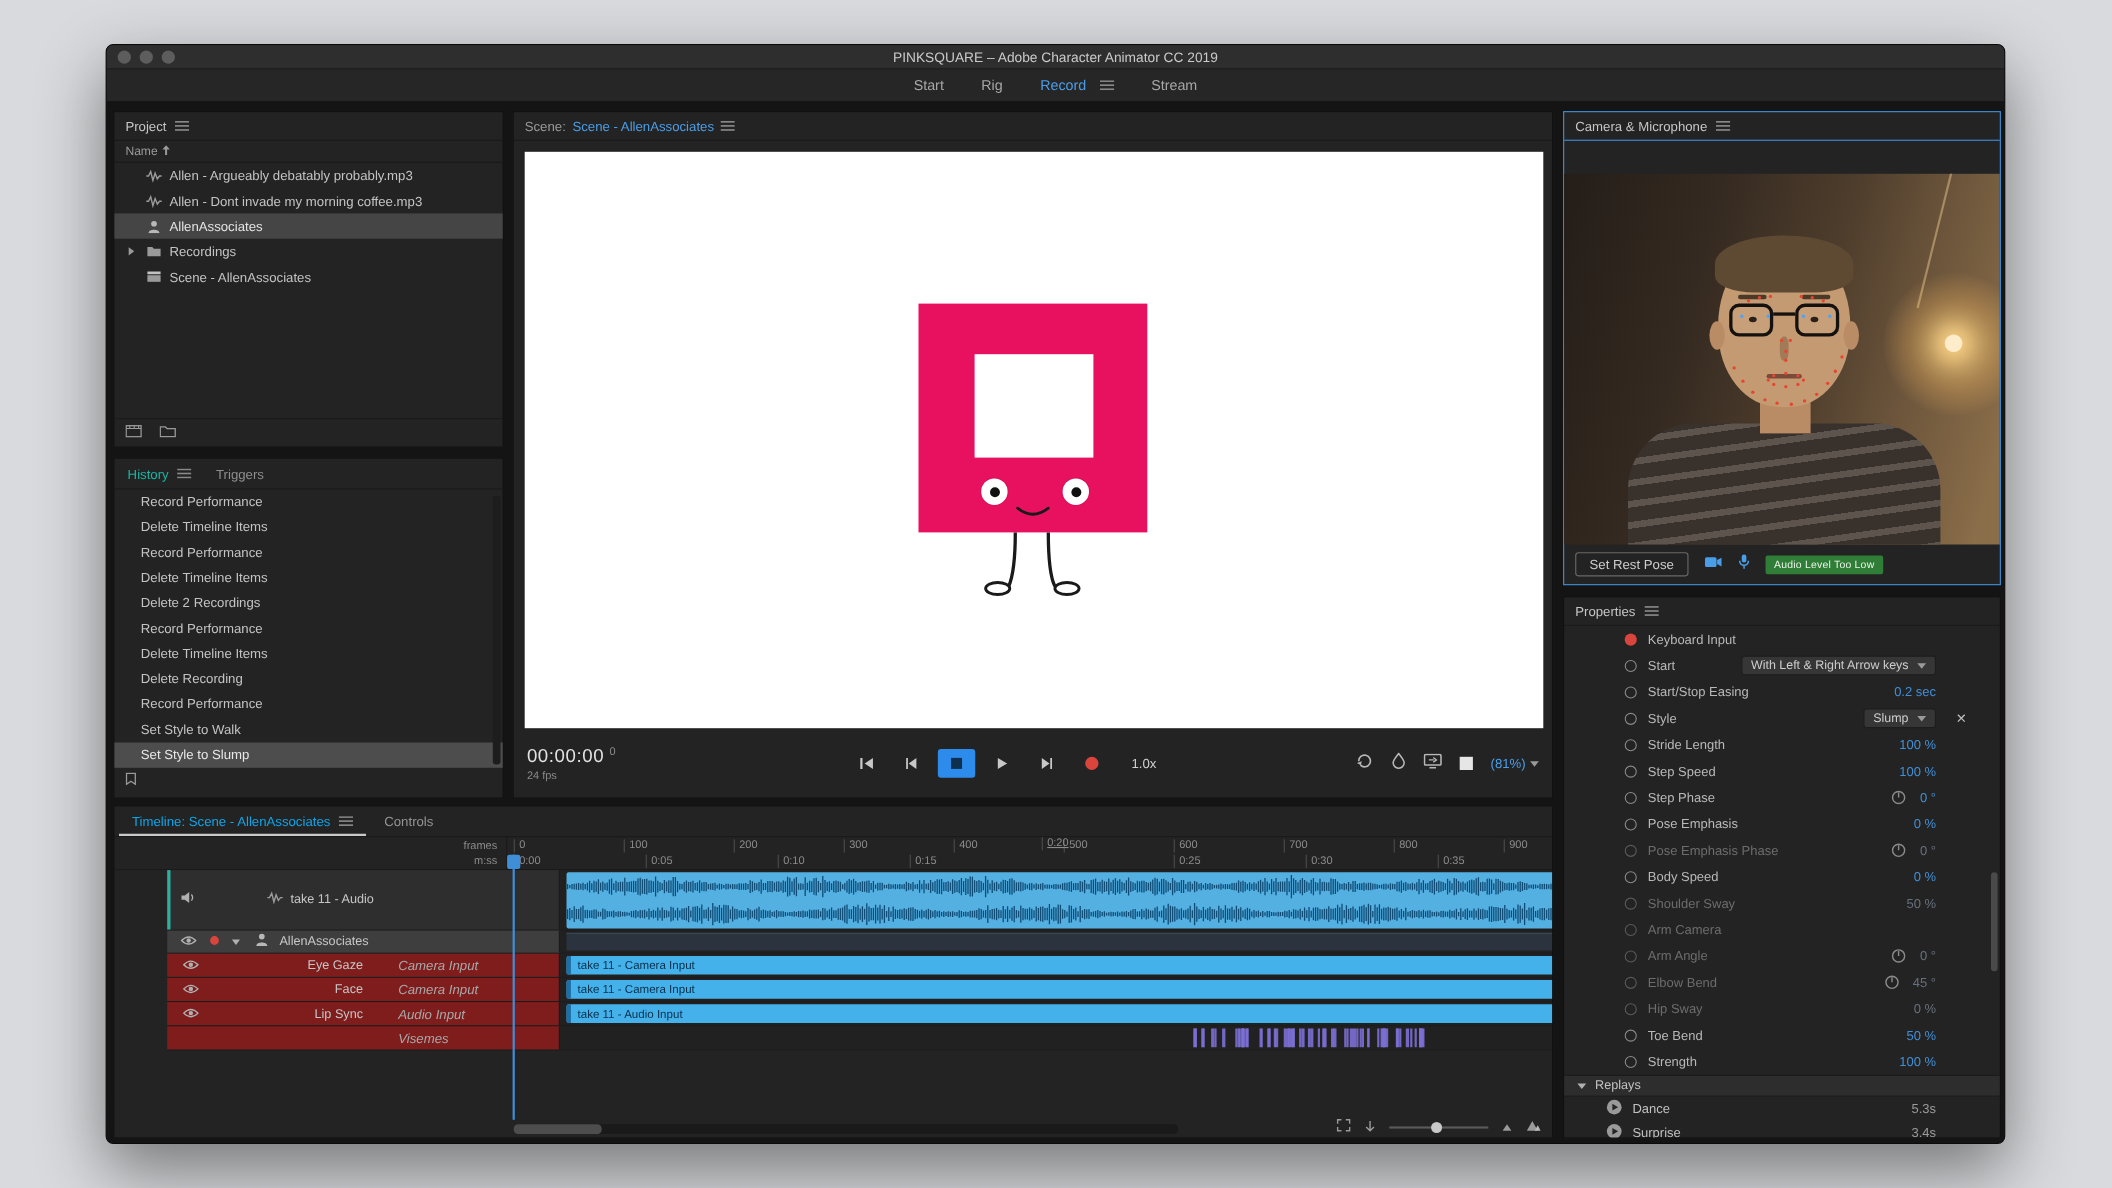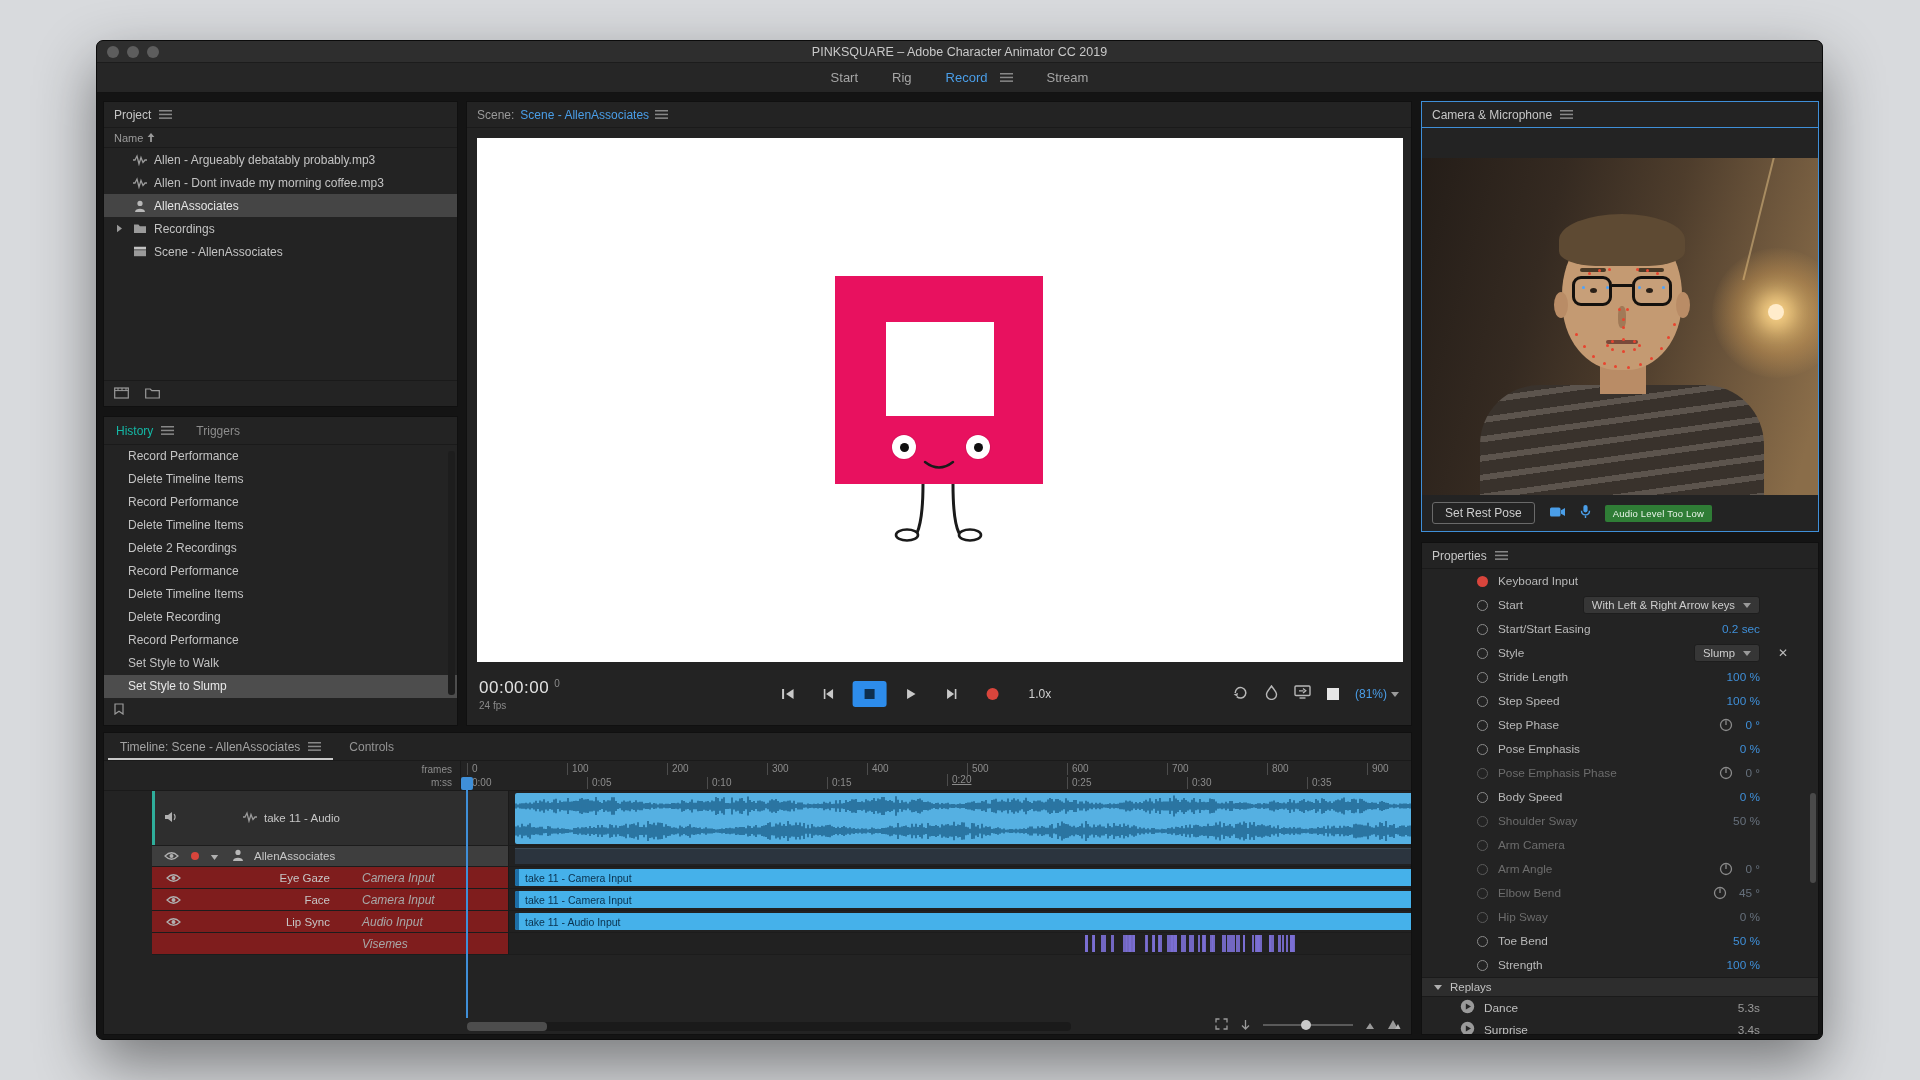--- a/index.html
+++ b/index.html
@@ -107,21 +107,21 @@
   .clear-x{position:absolute;right:30px;color:#bdbdbd;font-size:12px;}
   .replays-hdr{height:20px;display:flex;align-items:center;gap:8px;padding:0 12px;font-size:11.5px;color:#c2c2c2;background:#2d2d2d;border-top:1px solid #1a1a1a;border-bottom:1px solid #1a1a1a;}
   .chev-down{width:0;height:0;border-left:4px solid transparent;border-right:4px solid transparent;border-top:5px solid #b0b0b0;}
   .rrow{display:flex;align-items:center;height:22px;padding:0 58px 0 38px;font-size:11.8px;color:#c0c0c0;gap:9px;}
   .rrow .dur{margin-left:auto;color:#9a9a9a;}
   .pscroll{position:absolute;right:2px;top:250px;width:6px;height:90px;background:#4a4a4a;border-radius:3px;}
   
   #timeline-panel{left:6px;top:639px;width:1309px;height:303px;}
   .ttabs{height:28px;display:flex;align-items:center;gap:4px;padding:0 4px;border-bottom:1px solid #1a1a1a;}
   .ttab{display:flex;align-items:center;gap:8px;padding:0 12px;height:100%;font-size:12px;color:#949494;}
-  .ttab.active{color:#a3a3a3;box-shadow:inset 0 -2px 0 #c9c9c9;}
+  .ttab.active{color:#0ea5e9;box-shadow:inset 0 -2px 0 #c9c9c9;}
   .tl-body{position:absolute;top:28px;left:0;right:0;bottom:0;}
   .ruler-left{position:absolute;left:0;top:0;width:357px;height:30px;border-right:1px solid #1a1a1a;border-bottom:1px solid #1a1a1a;font-size:10px;color:#8c8c8c;text-align:right;padding:2px 8px 0 0;line-height:13px;}
   .ruler-lane{position:absolute;left:357px;right:0;top:0;height:30px;border-bottom:1px solid #1a1a1a;overflow:hidden;}
   .tick{position:absolute;font-size:10px;color:#8c8c8c;padding-left:4px;border-left:1px solid #4c4c4c;height:12px;line-height:11px;white-space:nowrap;}
   .rows{position:absolute;top:30px;left:0;right:0;bottom:16px;overflow:hidden;padding-left:48px;}
   .trow{display:flex;border-bottom:1px solid #1c1c1c;}
   .tleft{width:357px;flex:none;position:relative;border-right:1px solid #1a1a1a;background:#2a2a2a;}
   .tlane{flex:1;position:relative;background:#212121;}
   .trow.audio{height:55px;}
   .trow.audio .tleft{background:#2e2e2e;}
@@ -499,21 +499,21 @@
             <span class="radio"></span>
             <span class="plab">Start</span>
             <span class="sp"></span>
             <span class="dd">
               <span>With Left &amp; Right Arrow keys</span>
               <span class="caret"></span>
             </span>
           </div>
           <div class="prow">
             <span class="radio"></span>
-            <span class="plab">Start/Start Easing</span>
+            <span class="plab">Start/Stop Easing</span>
             <span class="sp"></span>
             <span class="val">0.2 sec</span>
           </div>
           <div class="prow">
             <span class="radio"></span>
             <span class="plab">Style</span>
             <span class="sp"></span>
             <span class="dd">
               <span>Slump</span>
               <span class="caret"></span>
@@ -680,21 +680,21 @@
               <span class="tick" style="left: 606px; top: 2px;">600</span>
               <span class="tick" style="left: 706px; top: 2px;">700</span>
               <span class="tick" style="left: 806px; top: 2px;">800</span>
               <span class="tick" style="left: 906px; top: 2px;">900</span>
             </div>
           <div id="time-ticks">
               <span class="tick" style="left: 6px; top: 16px;">0:00</span>
               <span class="tick" style="left: 126px; top: 16px;">0:05</span>
               <span class="tick" style="left: 246px; top: 16px;">0:10</span>
               <span class="tick" style="left: 366px; top: 16px;">0:15</span>
-              <span class="tick" style="left: 486px; top: 13px; text-decoration: underline;">0:20</span>
+              <span class="tick" style="left: 486px; top: 0; text-decoration: underline;">0:20</span>
               <span class="tick" style="left: 606px; top: 16px;">0:25</span>
               <span class="tick" style="left: 726px; top: 16px;">0:30</span>
               <span class="tick" style="left: 846px; top: 16px;">0:35</span>
             </div>
         </div>
         <div class="rows" id="tl-rows">
             <div class="trow audio">
               <div class="tleft">
                 <span class="abs" style="left: 12px;"><svg width="14" height="12" viewBox="0 0 14 12">
                     <path d="M1 4 H4 L8 1 V11 L4 8 H1 Z" fill="#b0b0b0"></path>

